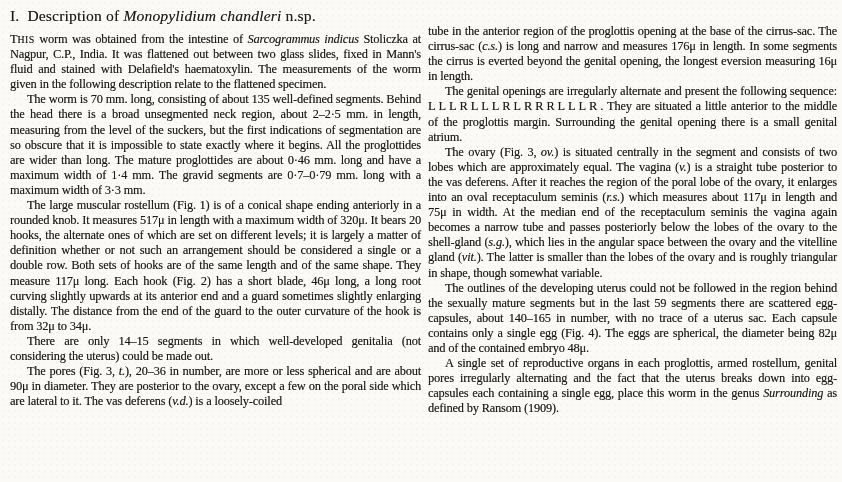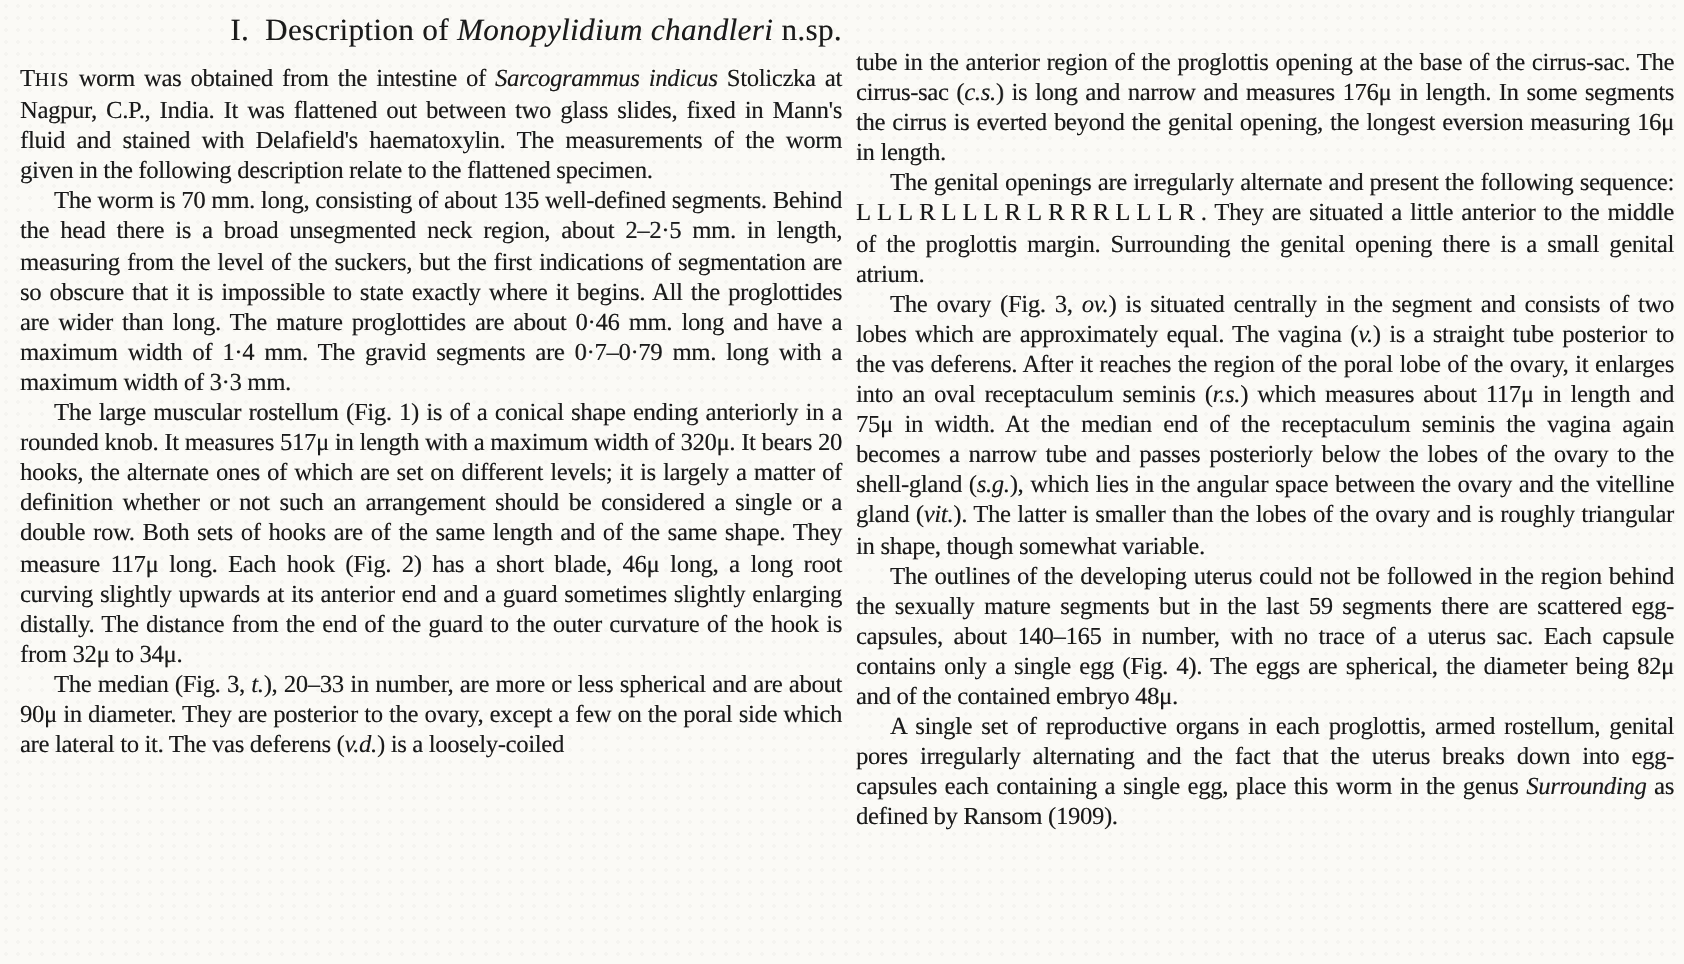--- a/index.html
+++ b/index.html
@@ -15,41 +15,42 @@
   .page { position: relative; width: 842px; height: 482px; }
   .column {
     position: absolute; top: 0;
     text-align: justify;
     font-size: 12.3px; line-height: 15.1px; letter-spacing: -0.15px;
     text-shadow: 0.15px 0.15px 0 rgba(0,0,0,0.45);
   }
   .col-left  { left: 10px;  width: 411px; }
   .col-right { left: 428px; top: 24px; width: 409px; font-family: Liberation Serif, serif; }
   .doc-title {
-    text-align: right; font-weight: normal;
+    text-align: left; font-weight: normal;
     font-size: 15.5px; line-height: 18px;
     margin: 7px 0 7px 0; letter-spacing: 0.2px;
   }
   .para { margin: 0; }
   .para.indent { text-indent: 17px; }
   .it  { font-style: italic; }
   .sc  { font-size: 0.8em; letter-spacing: 0.5px; margin-top: 28px; }
   .seq { letter-spacing: 3px; }
 </style>
 </head>
 <body>
 
 <div class="page">
   <div class="column col-left">
     <h1 class="doc-title"><span>I. Description of </span><span class="it">Monopylidium chandleri</span><span> n.sp.</span></h1>
     <div>
         <p class="para"><span>T</span><span class="sc">HIS</span><span> worm was obtained from the intestine of </span><span class="it">Sarcogrammus indicus</span><span> Stoliczka at Nagpur, C.P., India. It was flattened out between two glass slides, fixed in Mann's fluid and stained with Delafield's haematoxylin. The measurements of the worm given in the following description relate to the flattened specimen.</span></p>
         <p class="para indent"><span>The worm is 70 mm. long, consisting of about 135 well-defined segments. Behind the head there is a broad unsegmented neck region, about 2–2·5 mm. in length, measuring from the level of the suckers, but the first indications of segmentation are so obscure that it is impossible to state exactly where it begins. All the proglottides are wider than long. The mature proglottides are about 0·46 mm. long and have a maximum width of 1·4 mm. The gravid segments are 0·7–0·79 mm. long with a maximum width of 3·3 mm.</span></p>
         <p class="para indent"><span>The large muscular rostellum (Fig. 1) is of a conical shape ending anteriorly in a rounded knob. It measures 517μ in length with a maximum width of 320μ. It bears 20 hooks, the alternate ones of which are set on different levels; it is largely a matter of definition whether or not such an arrangement should be considered a single or a double row. Both sets of hooks are of the same length and of the same shape. They measure 117μ long. Each hook (Fig. 2) has a short blade, 46μ long, a long root curving slightly upwards at its anterior end and a guard sometimes slightly enlarging distally. The distance from the end of the guard to the outer curvature of the hook is from 32μ to 34μ.</span></p>
-        <p class="para indent"><span>The median (Fig. 3, </span><span class="it">t.</span><span>), 20–33 in number, are more or less spherical and are about 90μ in diameter. They are posterior to the ovary, except a few on the poral side which are lateral to it. The vas deferens (</span><span class="it">v.d.</span><span>) is a loosely-coiled</span></p>
+        <p class="para indent"><span>There are only 14–15 segments in which well-developed genitalia (not considering the uterus) could be made out.</span></p>
+        <p class="para indent"><span>The pores (Fig. 3, </span><span class="it">t.</span><span>), 20–36 in number, are more or less spherical and are about 90μ in diameter. They are posterior to the ovary, except a few on the poral side which are lateral to it. The vas deferens (</span><span class="it">v.d.</span><span>) is a loosely-coiled</span></p>
       </div>
   </div>
   <div class="column col-right">
     <div>
         <p class="para"><span>tube in the anterior region of the proglottis opening at the base of the cirrus-sac. The cirrus-sac (</span><span class="it">c.s.</span><span>) is long and narrow and measures 176μ in length. In some segments the cirrus is everted beyond the genital opening, the longest eversion measuring 16μ in length.</span></p>
         <p class="para indent"><span>The genital openings are irregularly alternate and present the following sequence: </span><span class="seq">LLLRLLLRLRRRLLLR</span><span>. They are situated a little anterior to the middle of the proglottis margin. Surrounding the genital opening there is a small genital atrium.</span></p>
         <p class="para indent"><span>The ovary (Fig. 3, </span><span class="it">ov.</span><span>) is situated centrally in the segment and consists of two lobes which are approximately equal. The vagina (</span><span class="it">v.</span><span>) is a straight tube posterior to the vas deferens. After it reaches the region of the poral lobe of the ovary, it enlarges into an oval receptaculum seminis (</span><span class="it">r.s.</span><span>) which measures about 117μ in length and 75μ in width. At the median end of the receptaculum seminis the vagina again becomes a narrow tube and passes posteriorly below the lobes of the ovary to the shell-gland (</span><span class="it">s.g.</span><span>), which lies in the angular space between the ovary and the vitelline gland (</span><span class="it">vit.</span><span>). The latter is smaller than the lobes of the ovary and is roughly triangular in shape, though somewhat variable.</span></p>
         <p class="para indent"><span>The outlines of the developing uterus could not be followed in the region behind the sexually mature segments but in the last 59 segments there are scattered egg-capsules, about 140–165 in number, with no trace of a uterus sac. Each capsule contains only a single egg (Fig. 4). The eggs are spherical, the diameter being 82μ and of the contained embryo 48μ.</span></p>
         <p class="para indent"><span>A single set of reproductive organs in each proglottis, armed rostellum, genital pores irregularly alternating and the fact that the uterus breaks down into egg-capsules each containing a single egg, place this worm in the genus </span><span class="it">Surrounding</span><span> as defined by Ransom (1909).</span></p>
       </div>

